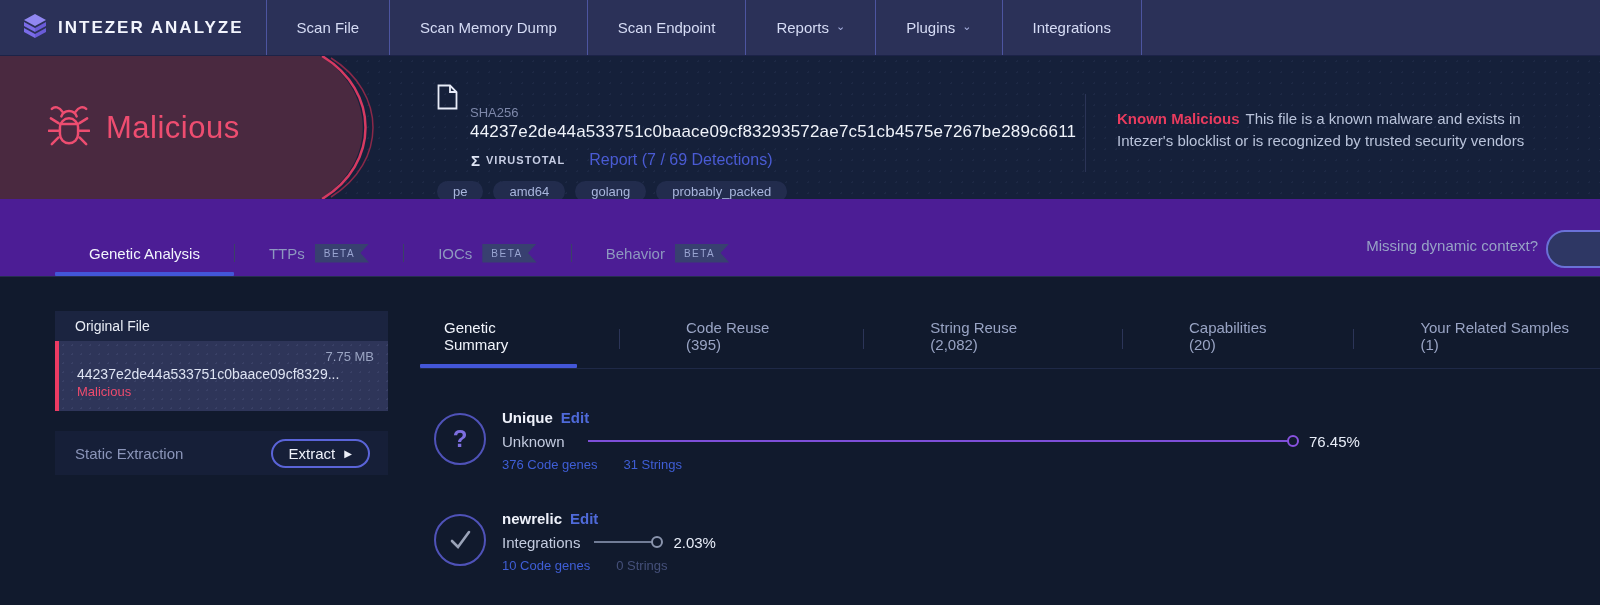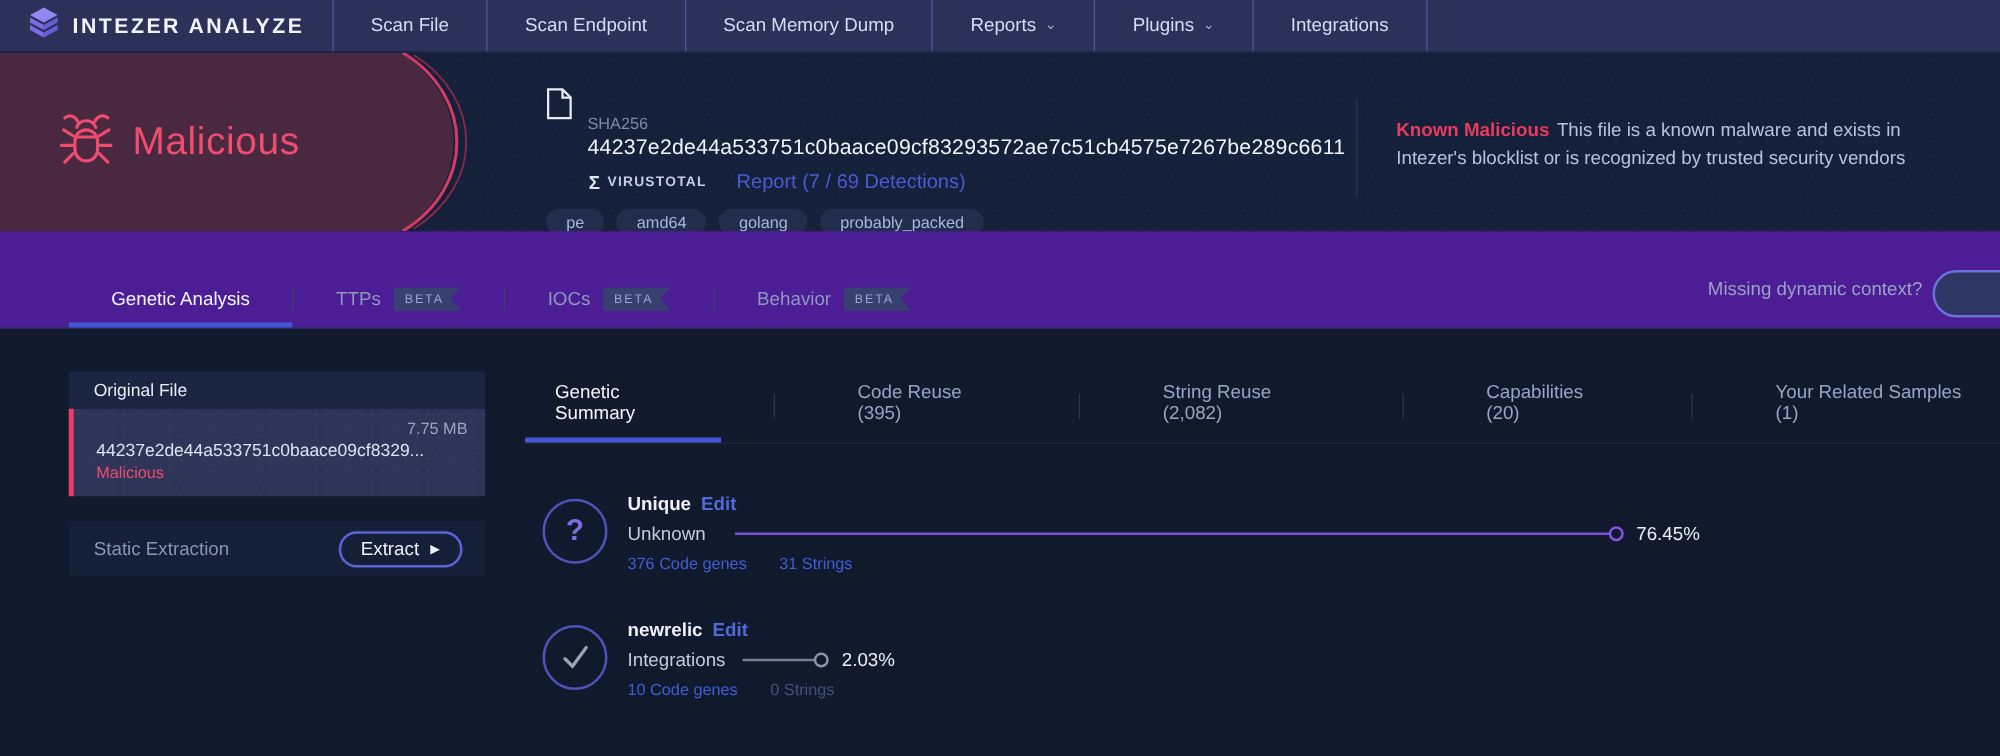--- a/index.html
+++ b/index.html
@@ -1,20 +1,20 @@
 <!DOCTYPE html>
 <html><head>
 <meta charset="utf-8">
 <style>
   * { margin:0; padding:0; box-sizing:border-box; }
   html,body { width:1600px; height:605px; overflow:hidden; background:#111a2d;
               font-family:"Liberation Sans", sans-serif; }
 
   
-  .topnav { display:flex; align-items:stretch; height:42px; background:#2b3158;
+  .topnav { display:flex; align-items:stretch; height:56px; background:#2b3158;
             border-bottom:1px solid #1c2348; position:relative; z-index:5; }
   .brand { display:flex; align-items:center; gap:10px; padding:0 22px;
            border-right:1px solid #4d55a0; }
   .brand-title { color:#f2f4fd; font-weight:bold; font-size:17px; letter-spacing:2px; }
   .nav-item { display:flex; align-items:center; gap:7px; padding:0 30px;
               border-right:1px solid #4d55a0; color:#d6dcf5; font-size:15px; cursor:pointer; }
   .chev { font-size:11px; color:#aab3e2; transform:translateY(-1px); }
 
   
   .verdict-strip { position:relative; height:143px; background:#15203a;
@@ -123,24 +123,24 @@
         <polygon points="2,15 13,21 13,25 2,19" fill="#7a6ce8"></polygon>
         <polygon points="24,15 13,21 13,25 24,19" fill="#6a5cd8"></polygon>
       </svg>
     </span>
     <span class="brand-title">INTEZER ANALYZE</span>
   </div>
   <div class="nav-item">
     <span>Scan File</span>
   </div>
   <div class="nav-item">
+    <span>Scan Memory Dump</span>
+  </div>
+  <div class="nav-item">
     <span>Scan Endpoint</span>
-  </div>
-  <div class="nav-item">
-    <span>Scan Memory Dump</span>
   </div>
   <div class="nav-item">
     <span>Reports</span>
     <span class="chev">⌄</span>
   </div>
   <div class="nav-item">
     <span>Plugins</span>
     <span class="chev">⌄</span>
   </div>
   <div class="nav-item">

